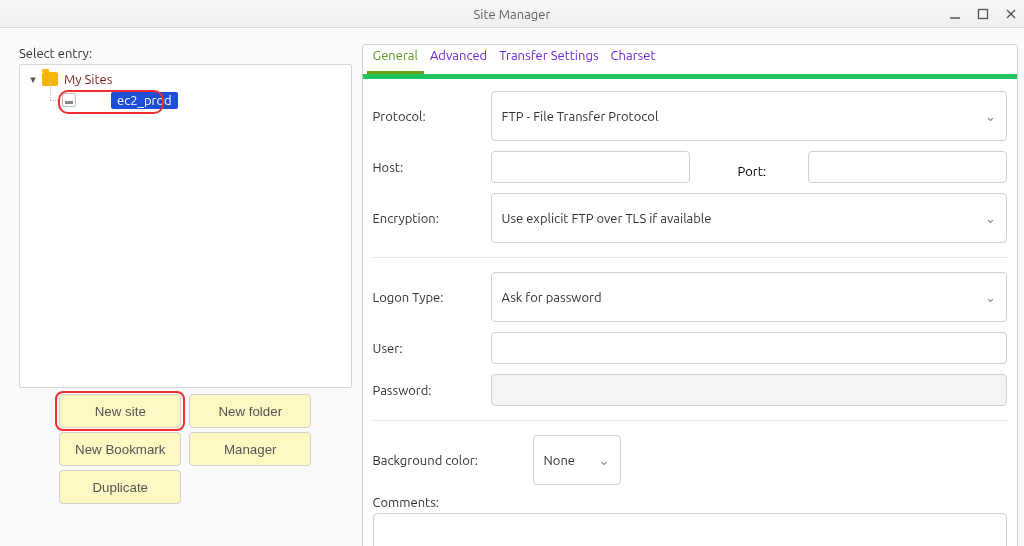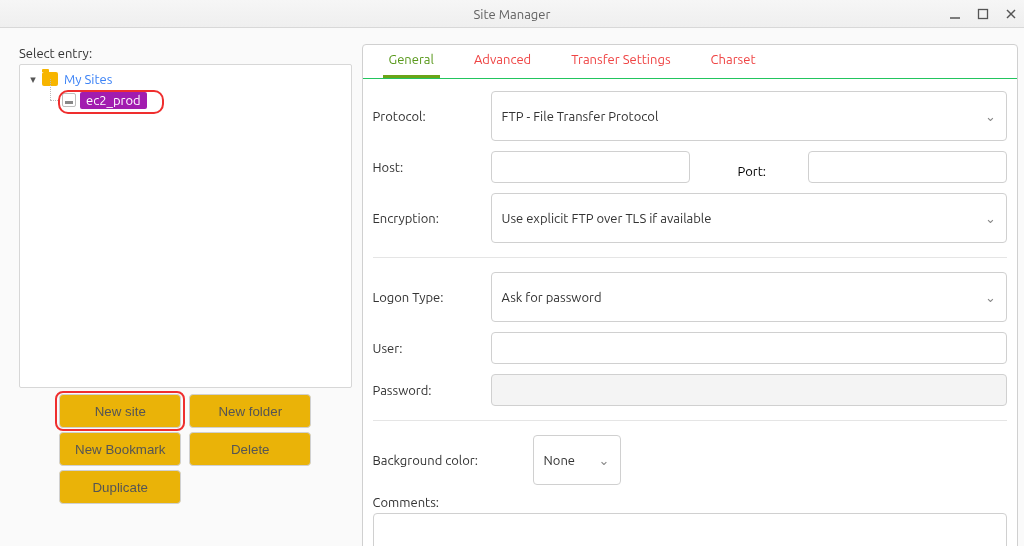--- a/index.html
+++ b/index.html
@@ -13,39 +13,39 @@
 
   .content { display: flex; gap: 10px; padding: 4px 6px 0 6px; }
 
   .left { width: 506px; display: flex; flex-direction: column; padding-left: 13px; }
   .select-entry-label { margin: 14px 0 4px 0; color: #333; }
   .tree { flex: 0 0 auto; height: 324px; border: 1px solid #d7d7d7; background: #fff; border-radius: 2px; padding: 4px 6px; position: relative; }
   .tree-row { display: flex; align-items: center; height: 20px; }
   .tree-caret { width: 14px; text-align: center; color: #555; font-size: 11px; margin-right: 2px; }
   .tree-folder-icon { width: 16px; height: 14px; background: #f7b500; border-radius: 2px; margin-right: 6px; position: relative; }
   .tree-folder-icon::before { content: ""; position: absolute; top: -3px; left: 0; width: 7px; height: 3px; background: #f7b500; border-radius: 1px 1px 0 0; }
-  .tree-label { color: #3b82f6; }
+  .tree-label { color: #7f1d1d; }
 
   .tree-child { margin-left: 18px; display: flex; align-items: center; height: 22px; position: relative; }
   .tree-lines { width: 18px; height: 100%; position: relative; }
   .tree-lines::before { content: ""; position: absolute; left: 6px; top: -10px; bottom: 50%; border-left: 1px dotted #bbb; }
   .tree-lines::after { content: ""; position: absolute; left: 6px; top: 50%; width: 10px; border-top: 1px dotted #bbb; }
   .site-icon { width: 14px; height: 14px; background: #fff; border: 1px solid #bdbdbd; border-radius: 2px; margin-right: 4px; position: relative; }
   .site-icon::after { content: ""; position: absolute; left: 2px; right: 2px; bottom: 2px; height: 3px; background: #888; }
-  .site-name { background: #a21caf; color: #fff; padding: 1px 6px 2px; border-radius: 2px; }
+  .site-name { background: #1d4ed8; color: #fff; padding: 1px 6px 2px; border-radius: 2px; margin-left: 31px; }
   .annot-red { position: absolute; border: 2px solid #ef2e2e; border-radius: 10px; pointer-events: none; }
   .annot-site { left: 38px; top: 25px; width: 106px; height: 24px; }
   .annot-newsite { border-radius: 8px; }
 
   .btn-grid { margin-top: 6px; display: grid; grid-template-columns: 122px 122px; grid-template-rows: 34px 34px 34px; gap: 4px 8px; justify-content: center; }
-  .btn { border: 1px solid #d0d0d0; background: #eab308; color: #555; border-radius: 4px; display: flex; align-items: center; justify-content: center; cursor: pointer; position: relative; }
+  .btn { border: 1px solid #d0d0d0; background: #fef9c3; color: #555; border-radius: 4px; display: flex; align-items: center; justify-content: center; cursor: pointer; position: relative; }
 
   .right { flex: 1; border: 1px solid #d0d0d0; border-radius: 4px; background: #fff; margin-top: 12px; display: flex; flex-direction: column; }
-  .tabs { display: flex; border-bottom: 1px solid #22c55e; padding: 0 20px; gap: 28px; height: 34px; align-items: flex-end; }
-  .tab { padding: 8px 6px 9px; color: #ef4444; cursor: pointer; border-bottom: 3px solid transparent; }
+  .tabs { display: flex; border-bottom: 5px solid #22c55e; padding: 0 4px; height: 34px; align-items: flex-end; }
+  .tab { padding: 8px 6px 9px; color: #6d28d9; cursor: pointer; border-bottom: 3px solid transparent; }
   .tab.active { color: #58981b; border-bottom-color: #6aa417; }
 
   .form { padding: 12px 10px 10px 10px; display: flex; flex-direction: column; gap: 10px; }
   .row { display: flex; align-items: center; gap: 36px; }
   .lbl { width: 82px; color: #333; }
   .lbl.wide { width: 124px; }
   .select, .input, .textarea { border: 1px solid #d0d0d0; border-radius: 4px; background: #fff; color: #333; }
   .select { flex: 1; height: 50px; display: flex; align-items: center; justify-content: space-between; padding: 0 10px; cursor: pointer; }
   .select .chev { color: #888; }
   .input { flex: 1; height: 32px; padding: 0 10px; }
@@ -103,21 +103,21 @@
       </div>
       <div class="annot-red annot-site"></div>
     </div>
     <div class="btn-grid">
       <div style="position:relative;">
         <button class="btn" style="width:100%;height:100%;">New site</button>
         <div class="annot-red annot-newsite" style="left:-4px;top:-3px;right:-4px;bottom:-3px;position:absolute;"></div>
       </div>
       <button class="btn">New folder</button>
       <button class="btn">New Bookmark</button>
-      <button class="btn">Delete</button>
+      <button class="btn">Manager</button>
       <button class="btn">Duplicate</button>
     </div>
   </div>
 
   <div class="right">
     <div class="tabs">
       <div class="tab active">General</div>
       <div class="tab">Advanced</div>
       <div class="tab">Transfer Settings</div>
       <div class="tab">Charset</div>

